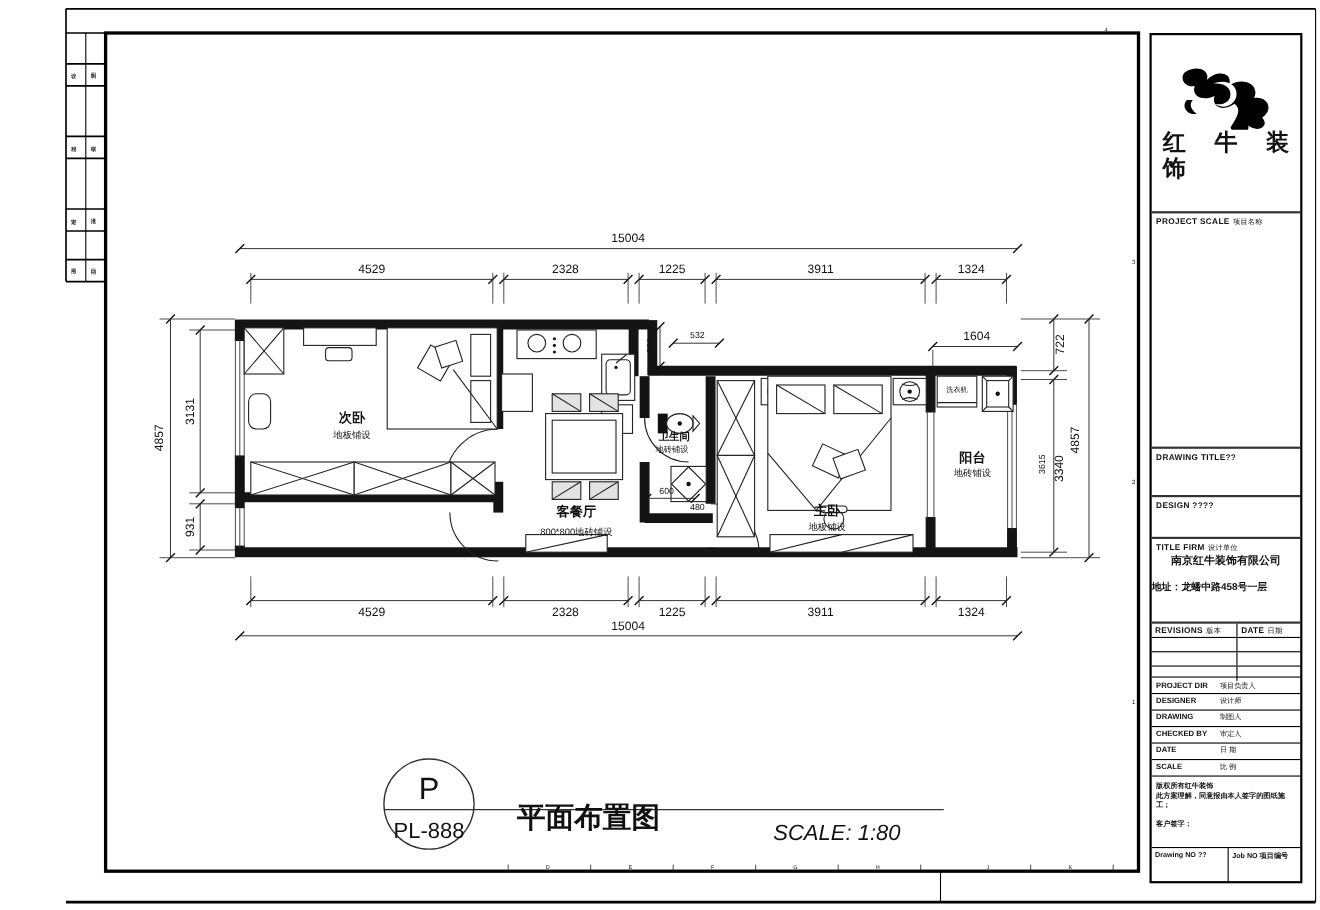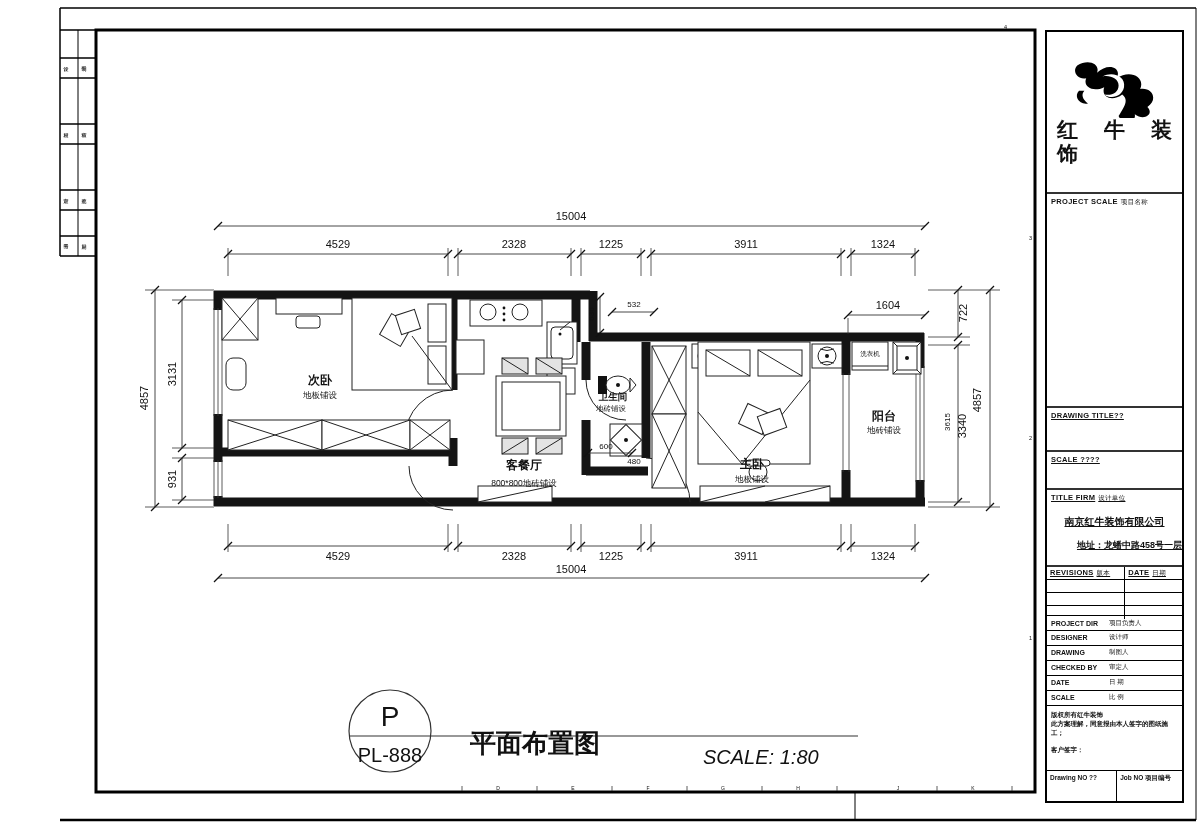--- a/index.html
+++ b/index.html
@@ -19,24 +19,24 @@
   .panel{position:absolute;left:1045px;top:30px;width:139px;height:773px;border:2px solid #000;background:#fff;box-sizing:border-box;display:flex;flex-direction:column;}
   .sec{box-sizing:border-box;position:relative;}
   .logo-sec{height:163px;border-bottom:2px solid #333;padding-top:28px;}
   .brandline{display:flex;justify-content:space-between;padding:0 10px;font-weight:bold;font-size:21px;line-height:24px;}
   .brandline2{padding:0 10px;font-weight:bold;font-size:21px;line-height:24px;}
   .hdr{font-size:7.5px;font-weight:bold;letter-spacing:0.3px;padding:3px 4px 0 4px;white-space:nowrap;}
   .hdr .cn{font-size:6.5px;font-weight:normal;margin-left:3px;}
   .fill203{height:200px;}
   .fill30{height:30px;}
   .fill26{height:24px;}
-  .bt2{border-top:2px solid #333;text-decoration:underline;}
+  .bt2{border-top:2px solid #333;}
   .firm-sec{height:78px;}
-  .firm-name{text-align:center;font-size:10px;font-weight:bold;margin-top:12px;}
-  .firm-addr{text-align:right;font-size:9px;font-weight:bold;margin-top:10px;padding-left:13px;}
+  .firm-name{text-align:center;font-size:10px;font-weight:bold;}
+  .firm-addr{text-align:left;font-size:9px;font-weight:bold;margin-top:10px;}
   .rev-table{height:50px;}
   .rev-row{display:flex;height:13px;box-sizing:border-box;border-bottom:1px solid #000;}
   .rev-row:last-child{border-bottom:none;}
   .rev-c1{width:58%;box-sizing:border-box;border-right:1px solid #000;padding:2px 3px 0 3px;}
   .rev-c2{width:42%;box-sizing:border-box;padding:2px 3px 0 3px;}
   .lbl-row{height:15px;box-sizing:border-box;border-top:1px solid #000;display:flex;align-items:center;padding:0 4px;}
   .lbl-row .en{font-size:7px;font-weight:bold;width:58px;}
   .lbl-row .cn{font-size:6.5px;}
   .copy-sec{height:66px;border-top:1px solid #000;padding:4px 4px;font-size:6.5px;font-weight:bold;line-height:9px;}
   .copy-sign{margin-top:8px;}
@@ -494,21 +494,21 @@
     <span>PROJECT SCALE</span><span class="cn">项目名称</span>
   </div>
   <div class="fill203"></div>
 
   <div class="sec hdr bt2">
     <span>DRAWING TITLE??</span>
   </div>
   <div class="fill30"></div>
 
   <div class="sec hdr bt2">
-    <span>SCALE ????</span>
+    <span>DESIGN ????</span>
   </div>
   <div class="fill26"></div>
 
   <div class="sec firm-sec bt2">
     <div class="hdr">
       <span>TITLE FIRM</span><span class="cn">设计单位</span>
     </div>
     <div class="firm-name">南京红牛装饰有限公司</div>
     <div class="firm-addr">地址：龙蟠中路458号一层</div>
   </div>

